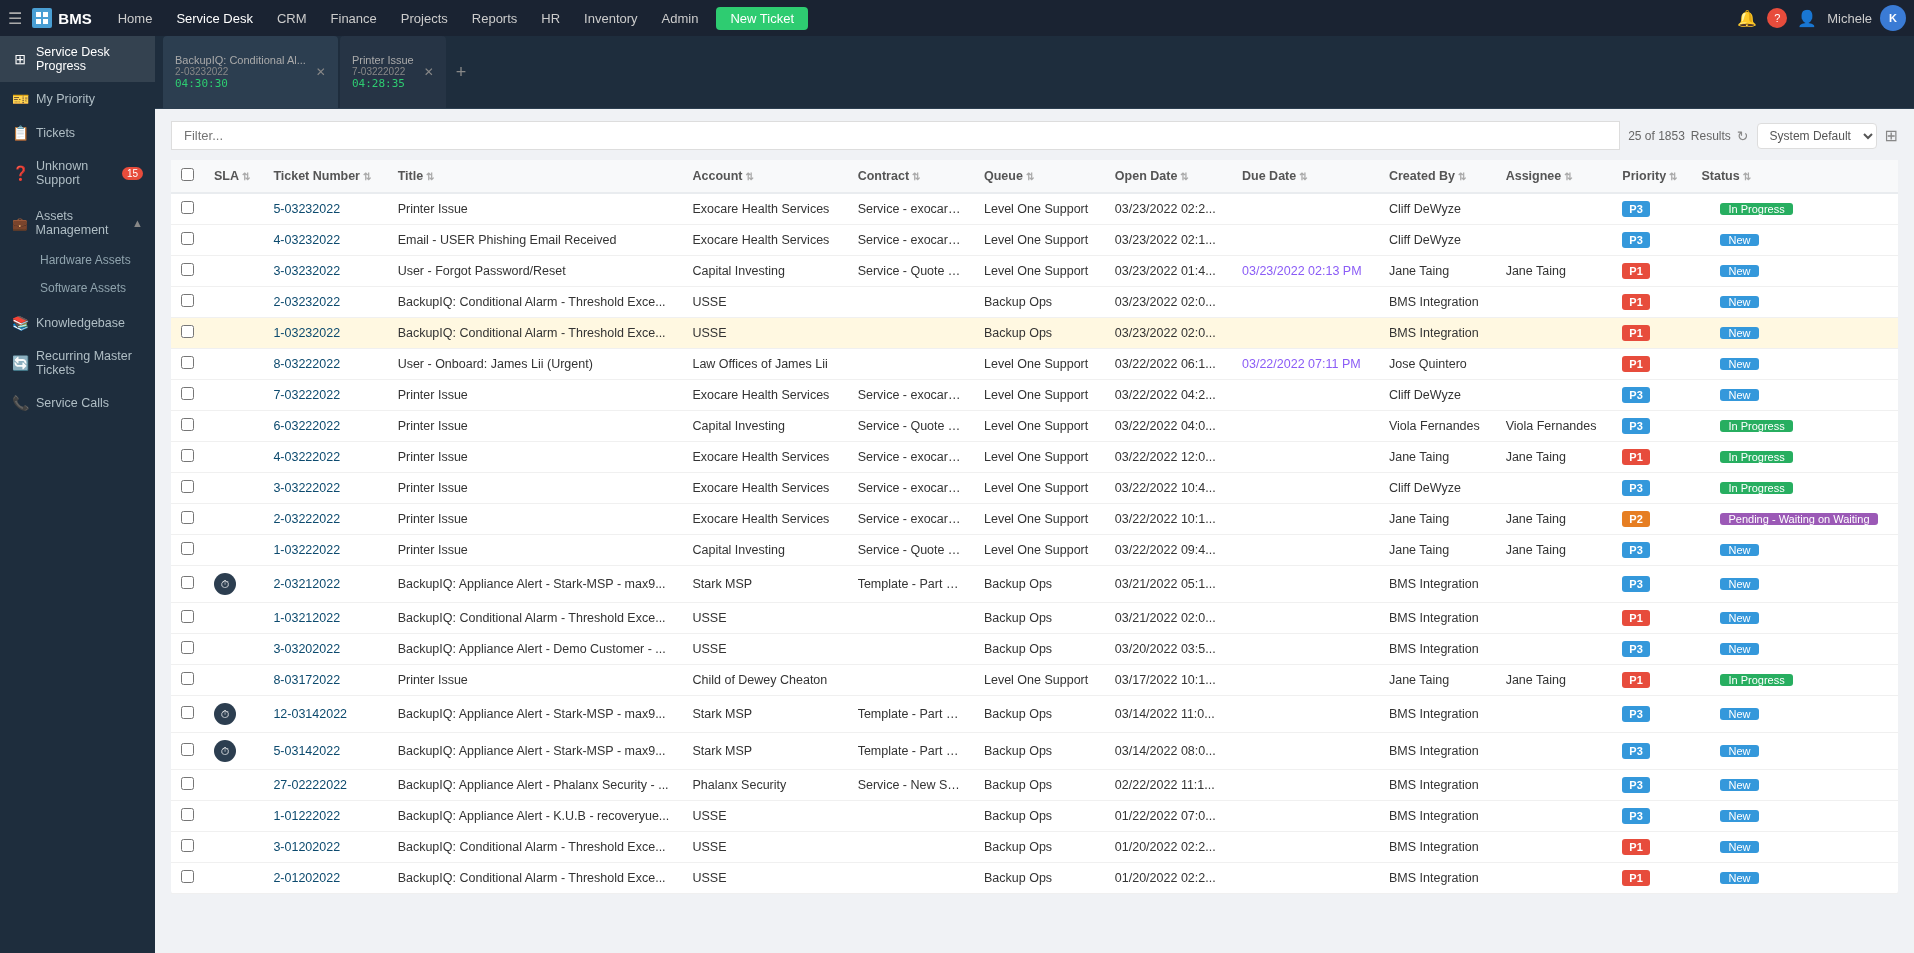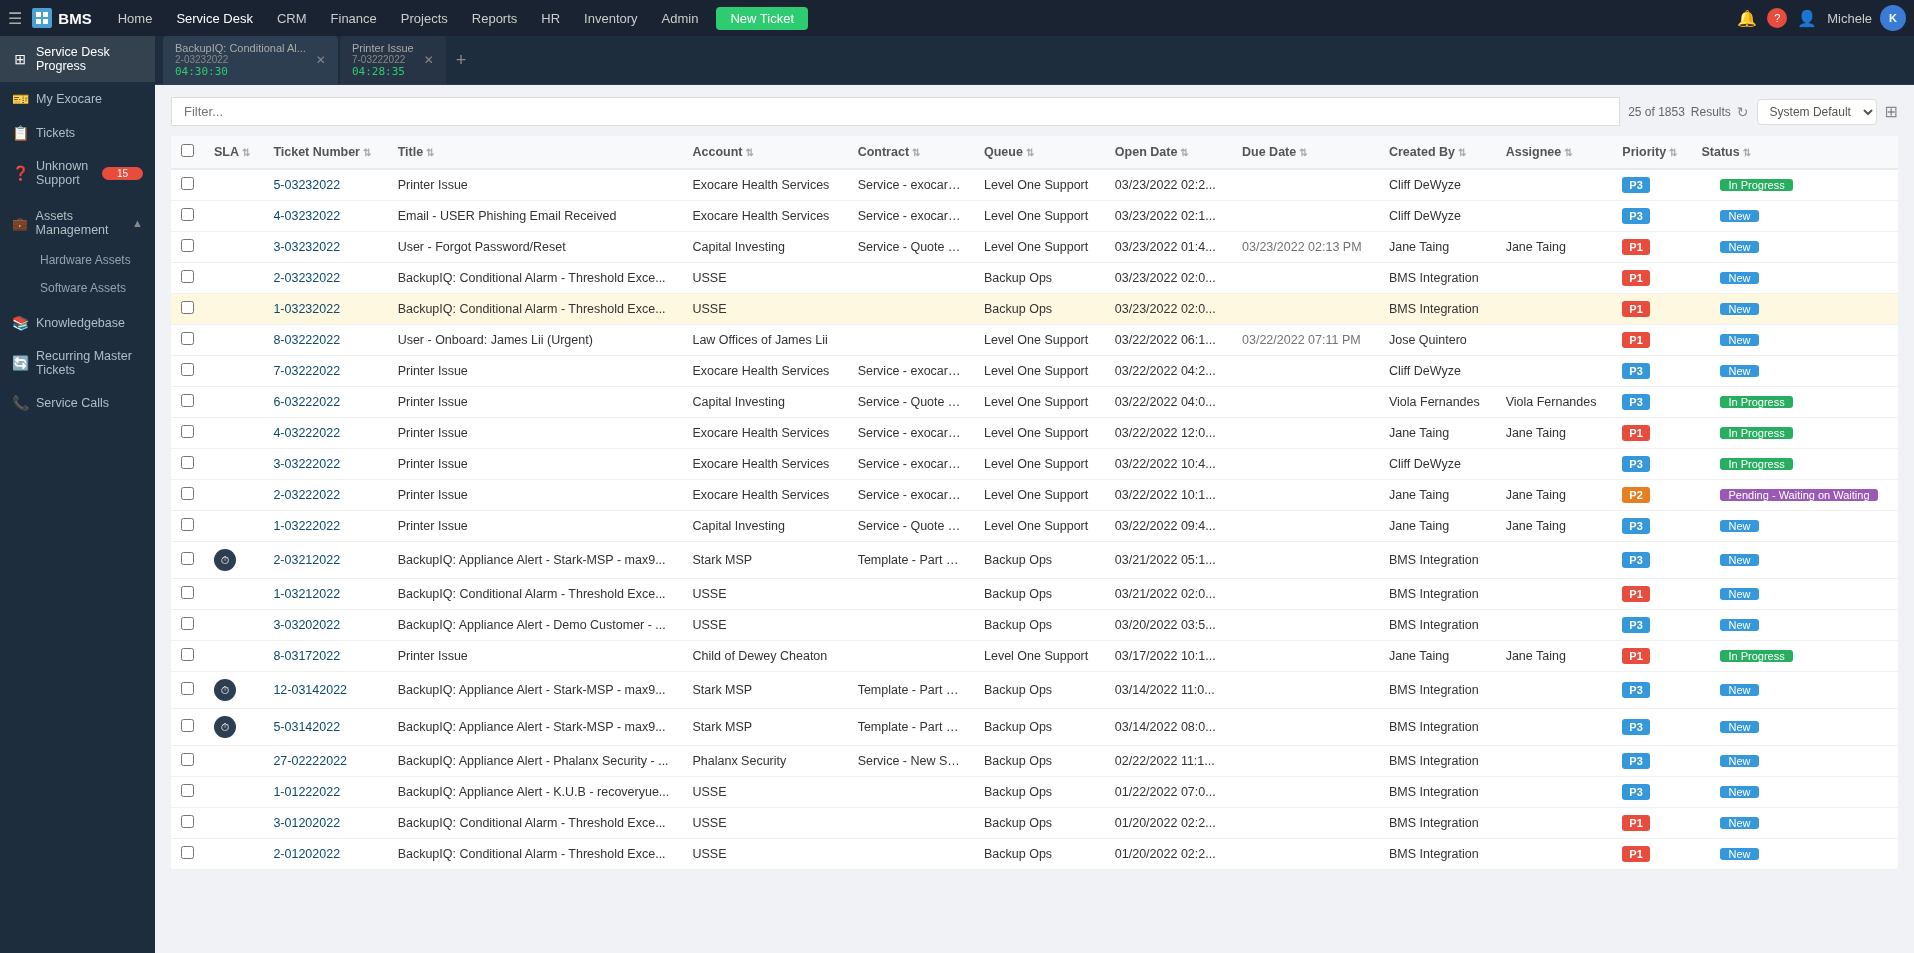--- a/index.html
+++ b/index.html
@@ -19,32 +19,32 @@
     .nav-right .username { color: #ccc; font-size: 13px; }
 
     
     .layout { display: flex; height: calc(100vh - 36px); overflow: hidden; }
 
     
     .sidebar { width: 155px; background: #1e2d3d; color: #ccc; flex-shrink: 0; overflow-y: auto; }
     .sidebar-item { display: flex; align-items: center; gap: 8px; padding: 9px 12px; cursor: pointer; font-size: 12.5px; color: #b0bec5; position: relative; }
     .sidebar-item.active { background: rgba(255,255,255,0.1); color: white; }
     .sidebar-item .si-icon { width: 16px; text-align: center; font-size: 14px; flex-shrink: 0; }
-    .sidebar-item .badge { background: #e74c3c; color: white; font-size: 10px; padding: 1px 15px; border-radius: 10px; margin-left: auto; }
+    .sidebar-item .badge { background: #e74c3c; color: white; font-size: 10px; padding: 1px 5px; border-radius: 10px; margin-left: auto; }
     .sidebar-group { padding: 4px 0; }
     .sidebar-group-header { display: flex; align-items: center; gap: 8px; padding: 9px 12px; cursor: pointer; font-size: 12.5px; color: #b0bec5; }
     .sidebar-sub { padding-left: 28px; }
     .sidebar-sub-item { padding: 7px 12px; cursor: pointer; font-size: 12px; color: #90a4ae; }
 
     
     .main { flex: 1; display: flex; flex-direction: column; overflow: hidden; background: #f0f2f5; }
 
     
     .tabs-bar { display: flex; align-items: center; background: #1e2d3d; padding: 0 8px; gap: 2px; border-bottom: 1px solid #2c3e50; min-height: 38px; }
-    .tab { display: flex; align-items: center; gap: 6px; background: #263445; color: #ccc; padding: 6px 12px; border-radius: 4px 4px 0 0; font-size: 12px; cursor: pointer; max-width: 200px; }
+    .tab { display: flex; align-items: center; gap: 6px; background: #263445; color: #ccc; padding: 18px 12px; border-radius: 4px 4px 0 0; font-size: 12px; cursor: pointer; max-width: 200px; }
     .tab.active { background: #2c3e50; color: white; }
     .tab .tab-close { color: #888; font-size: 12px; cursor: pointer; margin-left: 4px; }
     .tab .tab-timer { color: #2ecc71; font-size: 11px; font-family: monospace; }
     .tab-add { color: #888; font-size: 18px; cursor: pointer; padding: 0 8px; }
 
     
     .content { flex: 1; overflow-y: auto; padding: 12px 16px; }
 
     
     .filter-bar { display: flex; align-items: center; gap: 8px; margin-bottom: 10px; }
@@ -57,21 +57,21 @@
     
     .ticket-table { width: 100%; background: white; border-radius: 4px; border-collapse: collapse; font-size: 12.5px; }
     .ticket-table th { padding: 8px 10px; background: #f8f9fa; border-bottom: 2px solid #e9ecef; color: #555; font-weight: 600; text-align: left; white-space: nowrap; cursor: pointer; user-select: none; }
     .ticket-table th .sort-icon { color: #aaa; font-size: 10px; margin-left: 3px; }
     .ticket-table td { padding: 7px 10px; border-bottom: 1px solid #f0f0f0; vertical-align: middle; white-space: nowrap; }
     .ticket-table tr.highlighted td { background: #fff8e1; }
     .ticket-link { color: #0c4a6e; text-decoration: none; font-weight: 500; }
     .title-cell { max-width: 280px; overflow: hidden; text-overflow: ellipsis; }
     .account-cell { max-width: 160px; overflow: hidden; text-overflow: ellipsis; }
     .contract-cell { max-width: 120px; overflow: hidden; text-overflow: ellipsis; }
-    .date-overdue { color: #737373; }
+    .date-overdue { color: #8b5cf6; }
 
     
     .priority { display: inline-block; padding: 2px 7px; border-radius: 3px; font-size: 11px; font-weight: bold; color: white; text-align: left; min-width: 24px; }
     .p1 { background: #e74c3c; }
     .p2 { background: #e67e22; }
     .p3 { background: #3498db; }
 
     
     .status { display: inline-block; padding: 0 8px; border-radius: 3px; font-size: 11px; font-weight: 500; white-space: nowrap; margin-left: 19px; }
     .status-inprogress { background: #27ae60; color: white; }
@@ -126,21 +126,21 @@
 
 <div class="layout">
 
   <aside class="sidebar">
     <div class="sidebar-item active">
       <span class="si-icon">⊞</span>
       <span>Service Desk Progress</span>
     </div>
     <div class="sidebar-item">
       <span class="si-icon">🎫</span>
-      <span>My Exocare</span>
+      <span>My Priority</span>
     </div>
     <div class="sidebar-item">
       <span class="si-icon">📋</span>
       <span>Tickets</span>
     </div>
     <div class="sidebar-item">
       <span class="si-icon">❓</span>
       <span>Unknown Support</span>
       <span class="badge">15</span>
     </div>

